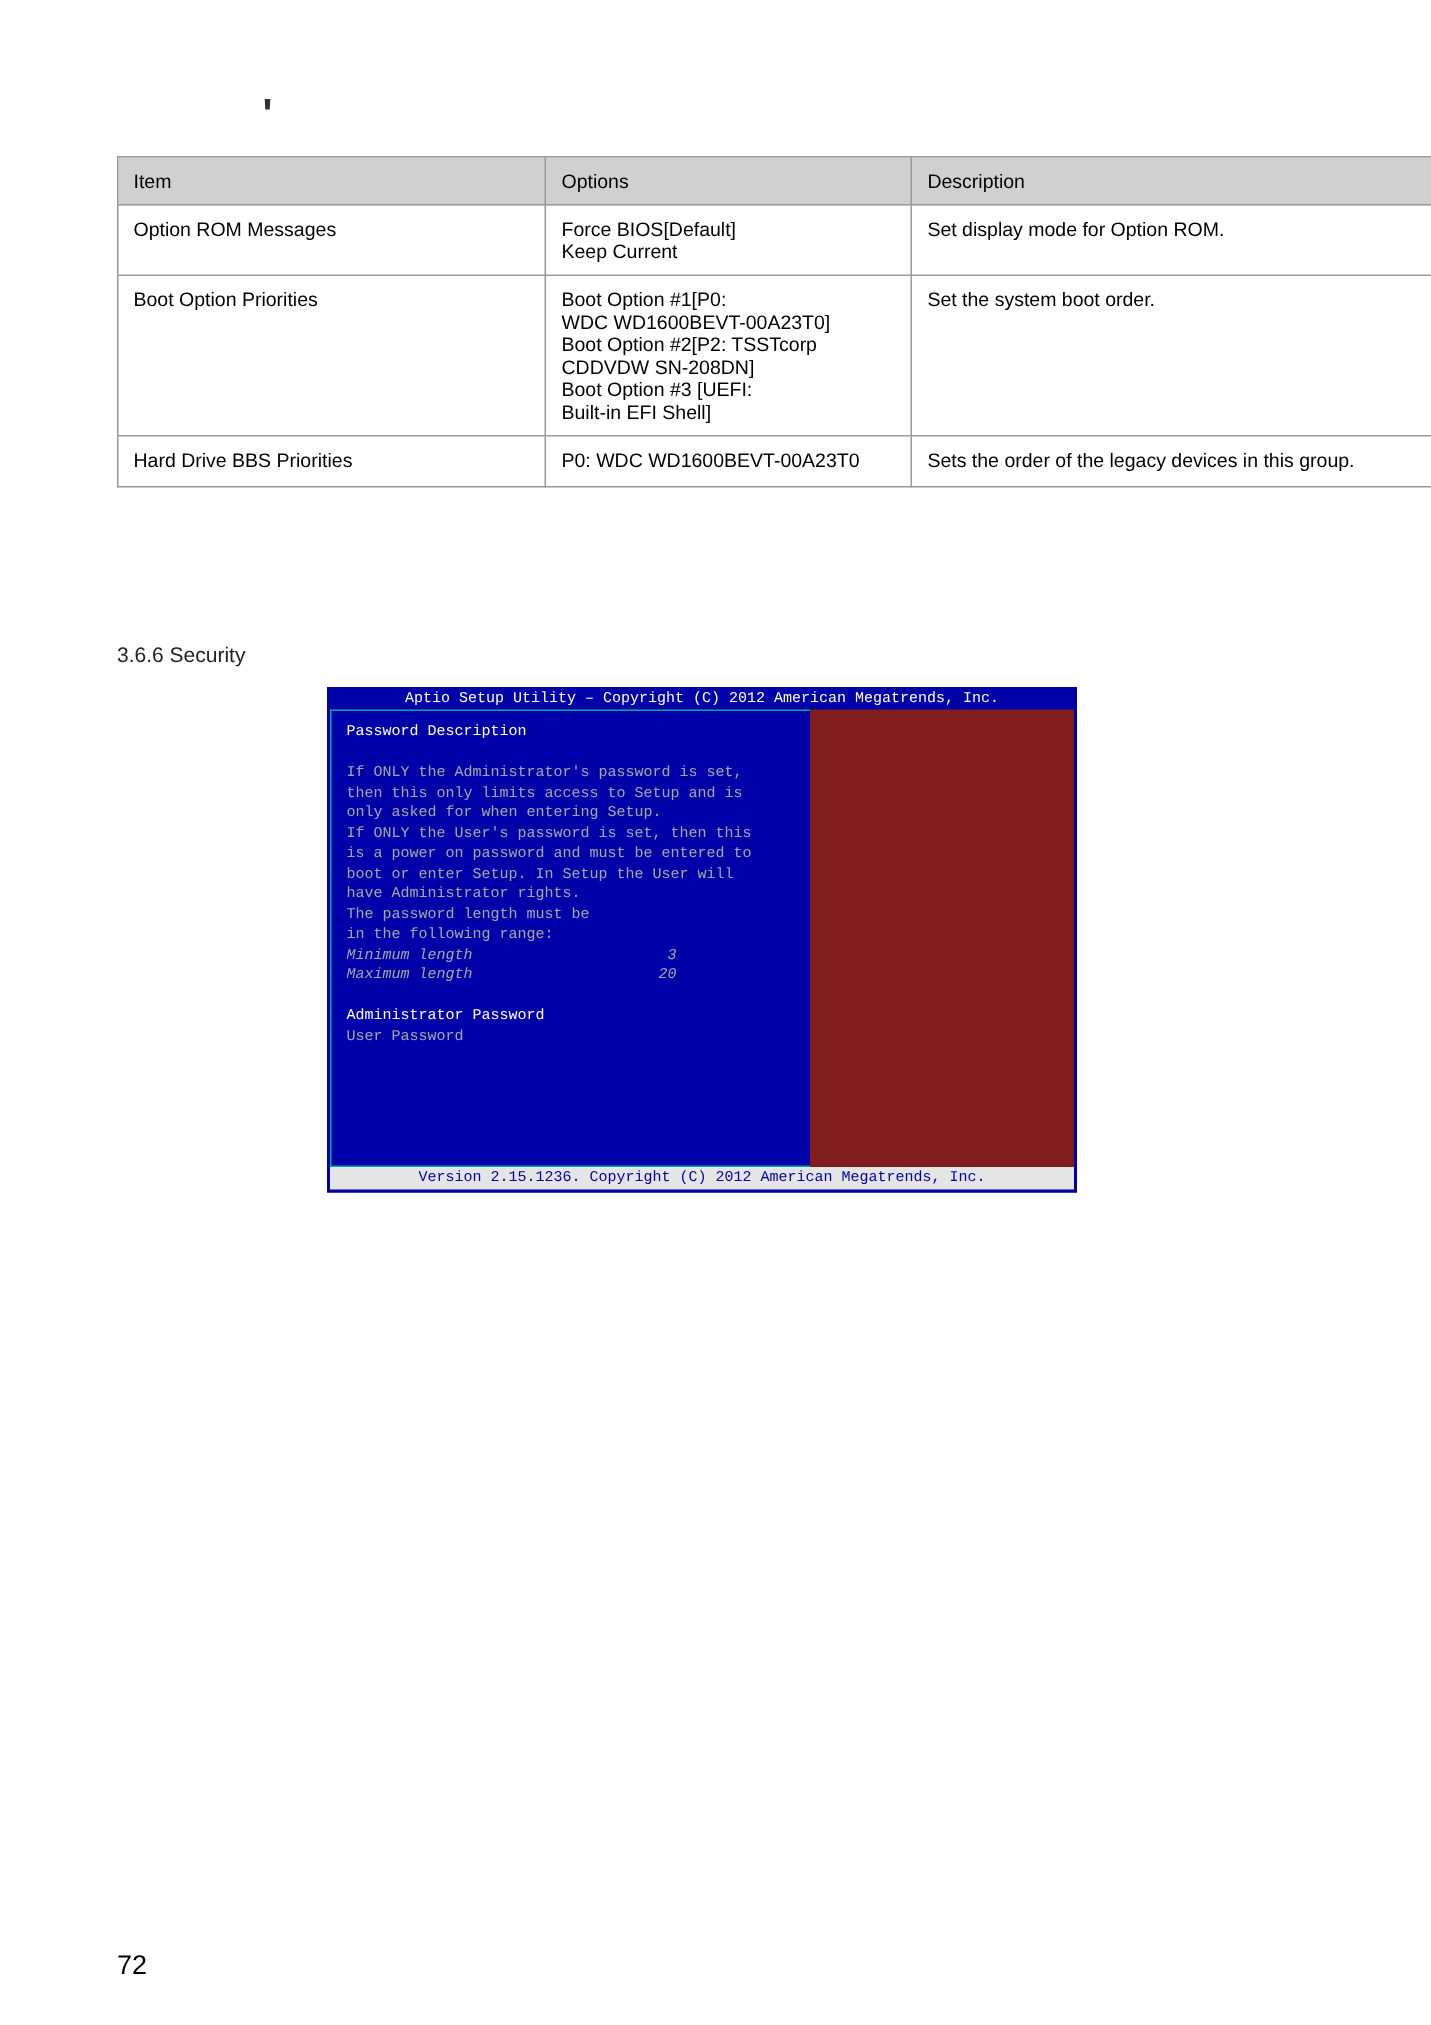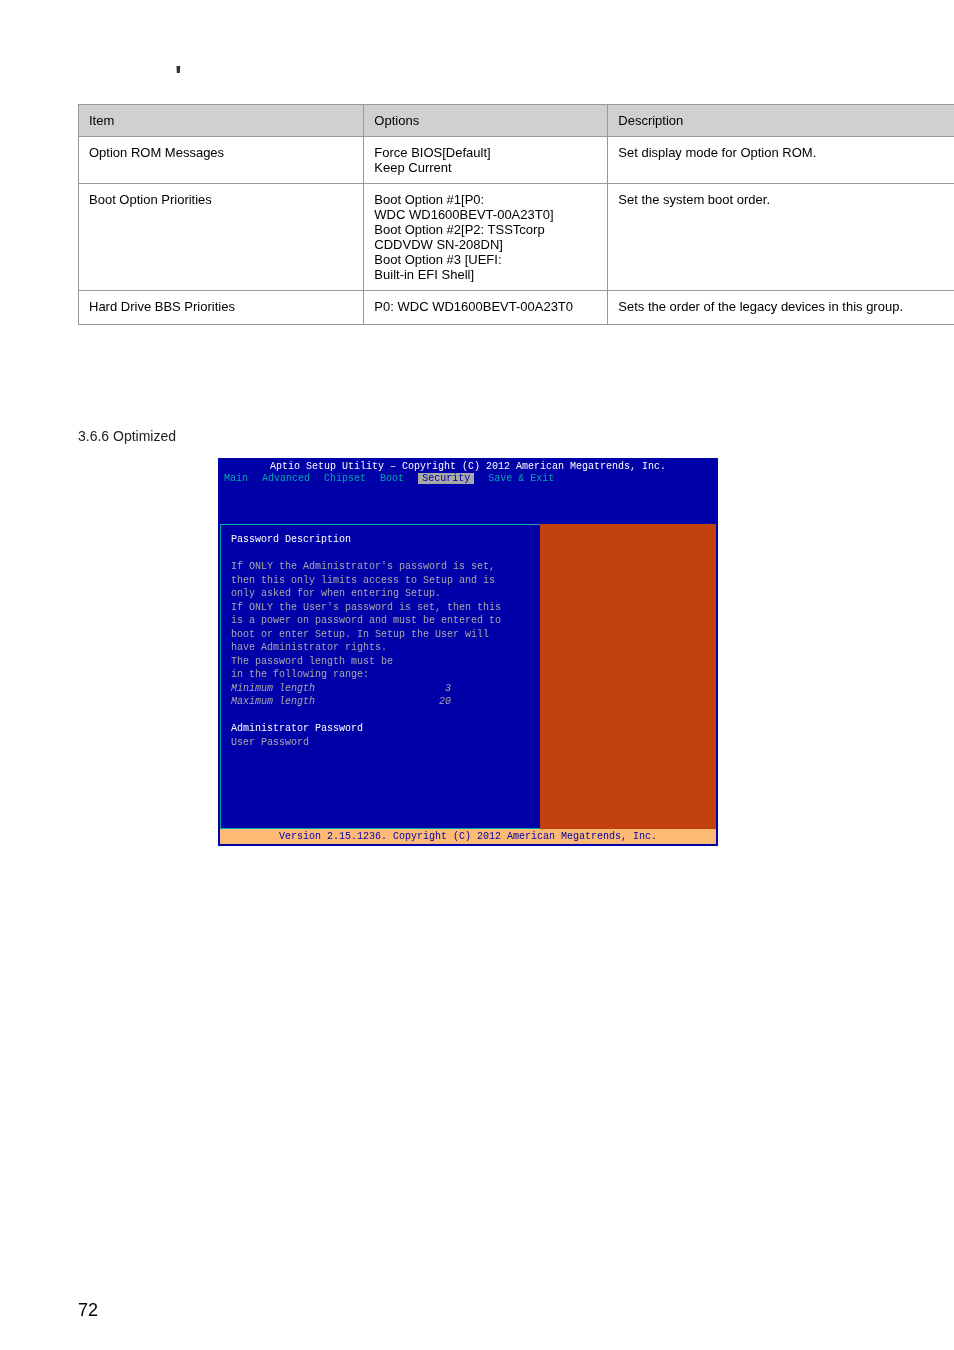--- a/index.html
+++ b/index.html
@@ -20,26 +20,26 @@
     .row-h3 { height: 92px; }
     
     .security-heading { position: absolute; top: 428px; left: 78px; font-size: 14px; color: #222; }
     
     .bios-container { position: absolute; top: 458px; left: 218px; width: 500px; background: #0000a8; font-family: 'Courier New', monospace; font-size: 11px; color: #fff; border: 2px solid #0000a8; }
     .bios-title-bar { background: #0000a8; color: #a8a8a8; text-align: center; padding: 1px 0; font-size: 10px; }
     .bios-title-bar .white { color: #fff; }
     .bios-menu { background: #0000a8; padding: 0 4px 2px; font-size: 10px; }
     .bios-menu span { color: #00a8a8; margin-right: 8px; }
     .bios-menu span.active { background: #a8a8a8; color: #0000a8; padding: 0 4px; }
-    .bios-body { display: flex; background: #c2410c; margin-top: 38px; }
+    .bios-body { display: flex; background: #7f1d1d; }
     .bios-left { flex: 0 0 320px; background: #0000a8; border: 1px solid #00a8a8; border-right: none; padding: 8px 10px; min-height: 305px; color: #a8a8a8; font-size: 10px; line-height: 1.35; }
     .bios-right { flex: 1; background: #0000a8; border: 1px solid #00a8a8; padding: 8px 10px; color: #00a8a8; font-size: 10px; line-height: 1.35; }
     .bios-right .top-help { color: #00a8a8; min-height: 145px; }
     .bios-right .bottom-help { color: #00a8a8; }
-    .bios-footer { background: #fdba74; color: #0000a8; text-align: center; padding: 2px 0; font-size: 10px; }
+    .bios-footer { background: #e5e5e5; color: #0000a8; text-align: center; padding: 2px 0; font-size: 10px; }
     .bios-item { color: #a8a8a8; }
     .bios-item-sel { color: #fff; }
     .lenrow { display: flex; justify-content: space-between; width: 220px; font-style: italic; }
     
     .page-num { position: absolute; top: 1300px; left: 78px; font-size: 18px; color: #000000; }
     .manual-text { position: absolute; top: 1350px; left: 190px; font-size: 17px; font-family: Arial, sans-serif; color: #222; }
   </style>
 </head>
 <body>
 
@@ -73,33 +73,25 @@
     </tr>
     <tr class="row-h2">
       <td>Hard Drive BBS Priorities</td>
       <td>P0: WDC WD1600BEVT-00A23T0</td>
       <td>Sets the order of the legacy devices in this group.</td>
     </tr>
   </tbody>
     </table>
 </div>
 
-<div class="security-heading">3.6.6 Optimized</div>
+<div class="security-heading">3.6.6 Security</div>
 
 <div class="bios-container">
   <div class="bios-title-bar">
     <span class="white">Aptio Setup Utility – Copyright (C) 2012 American Megatrends, Inc.</span>
-  </div>
-  <div class="bios-menu">
-    <span>Main</span>
-    <span>Advanced</span>
-    <span>Chipset</span>
-    <span>Boot</span>
-    <span class="active">Security</span>
-    <span>Save &amp; Exit</span>
   </div>
   <div class="bios-body">
     <div class="bios-left">
       <div class="bios-item-sel">Password Description</div>
       <br>
       <div class="bios-item" style="white-space:pre-line">If ONLY the Administrator's password is set,
 then this only limits access to Setup and is
 only asked for when entering Setup.
 If ONLY the User's password is set, then this
 is a power on password and must be entered to

